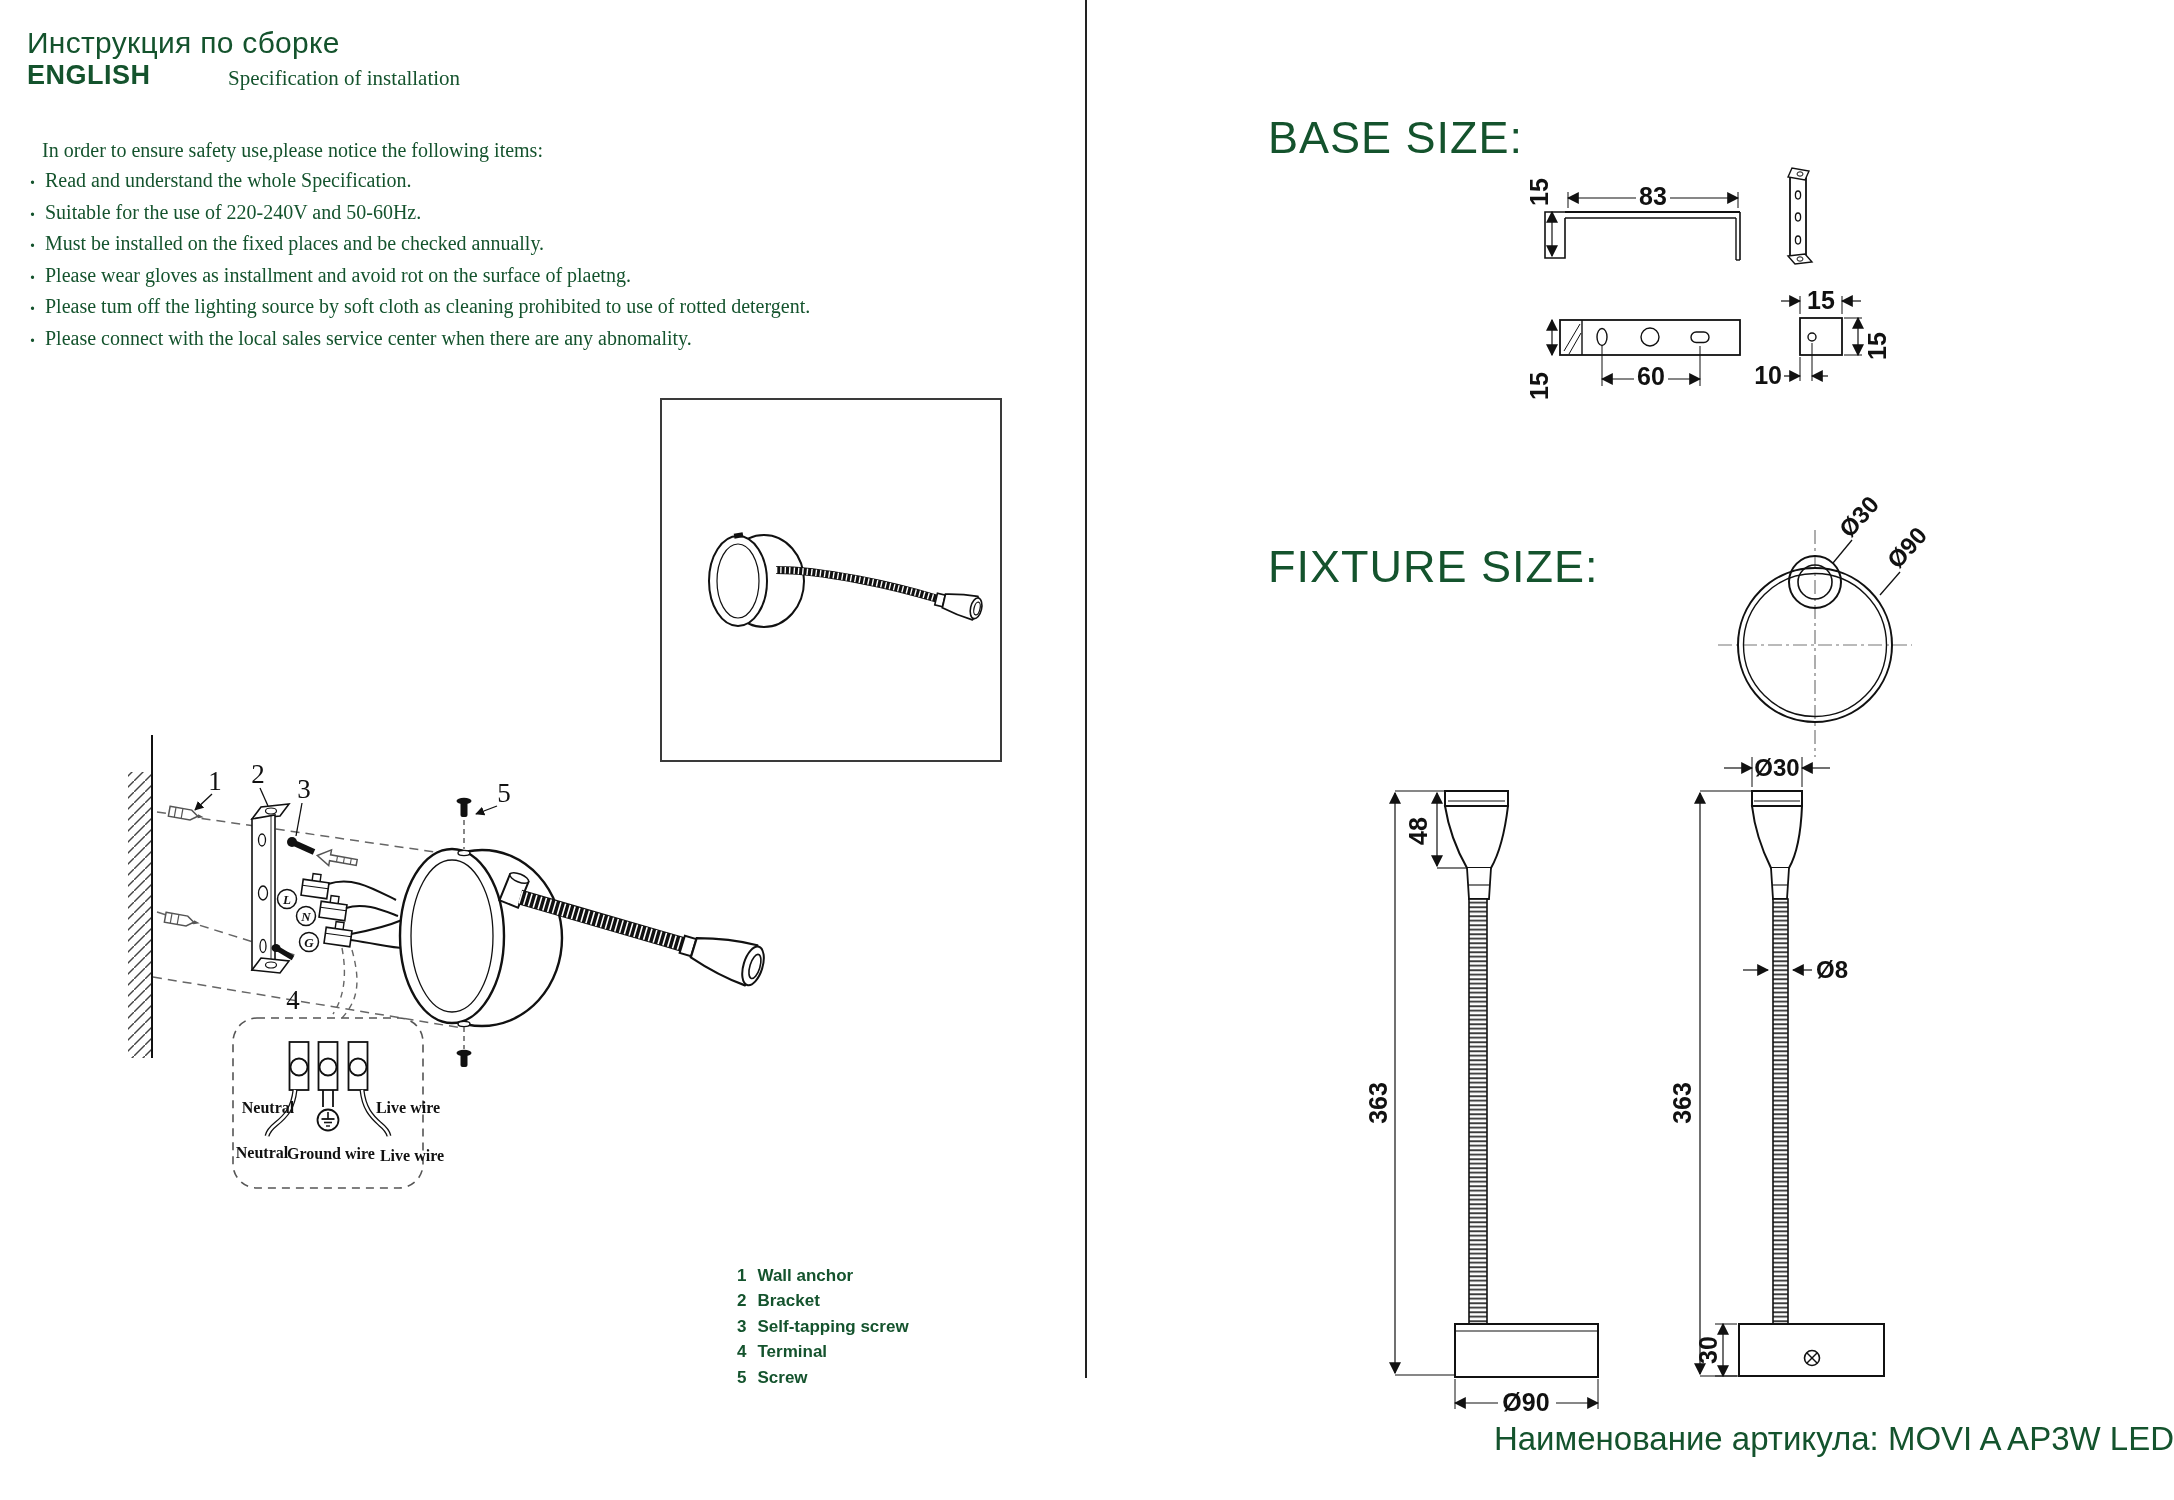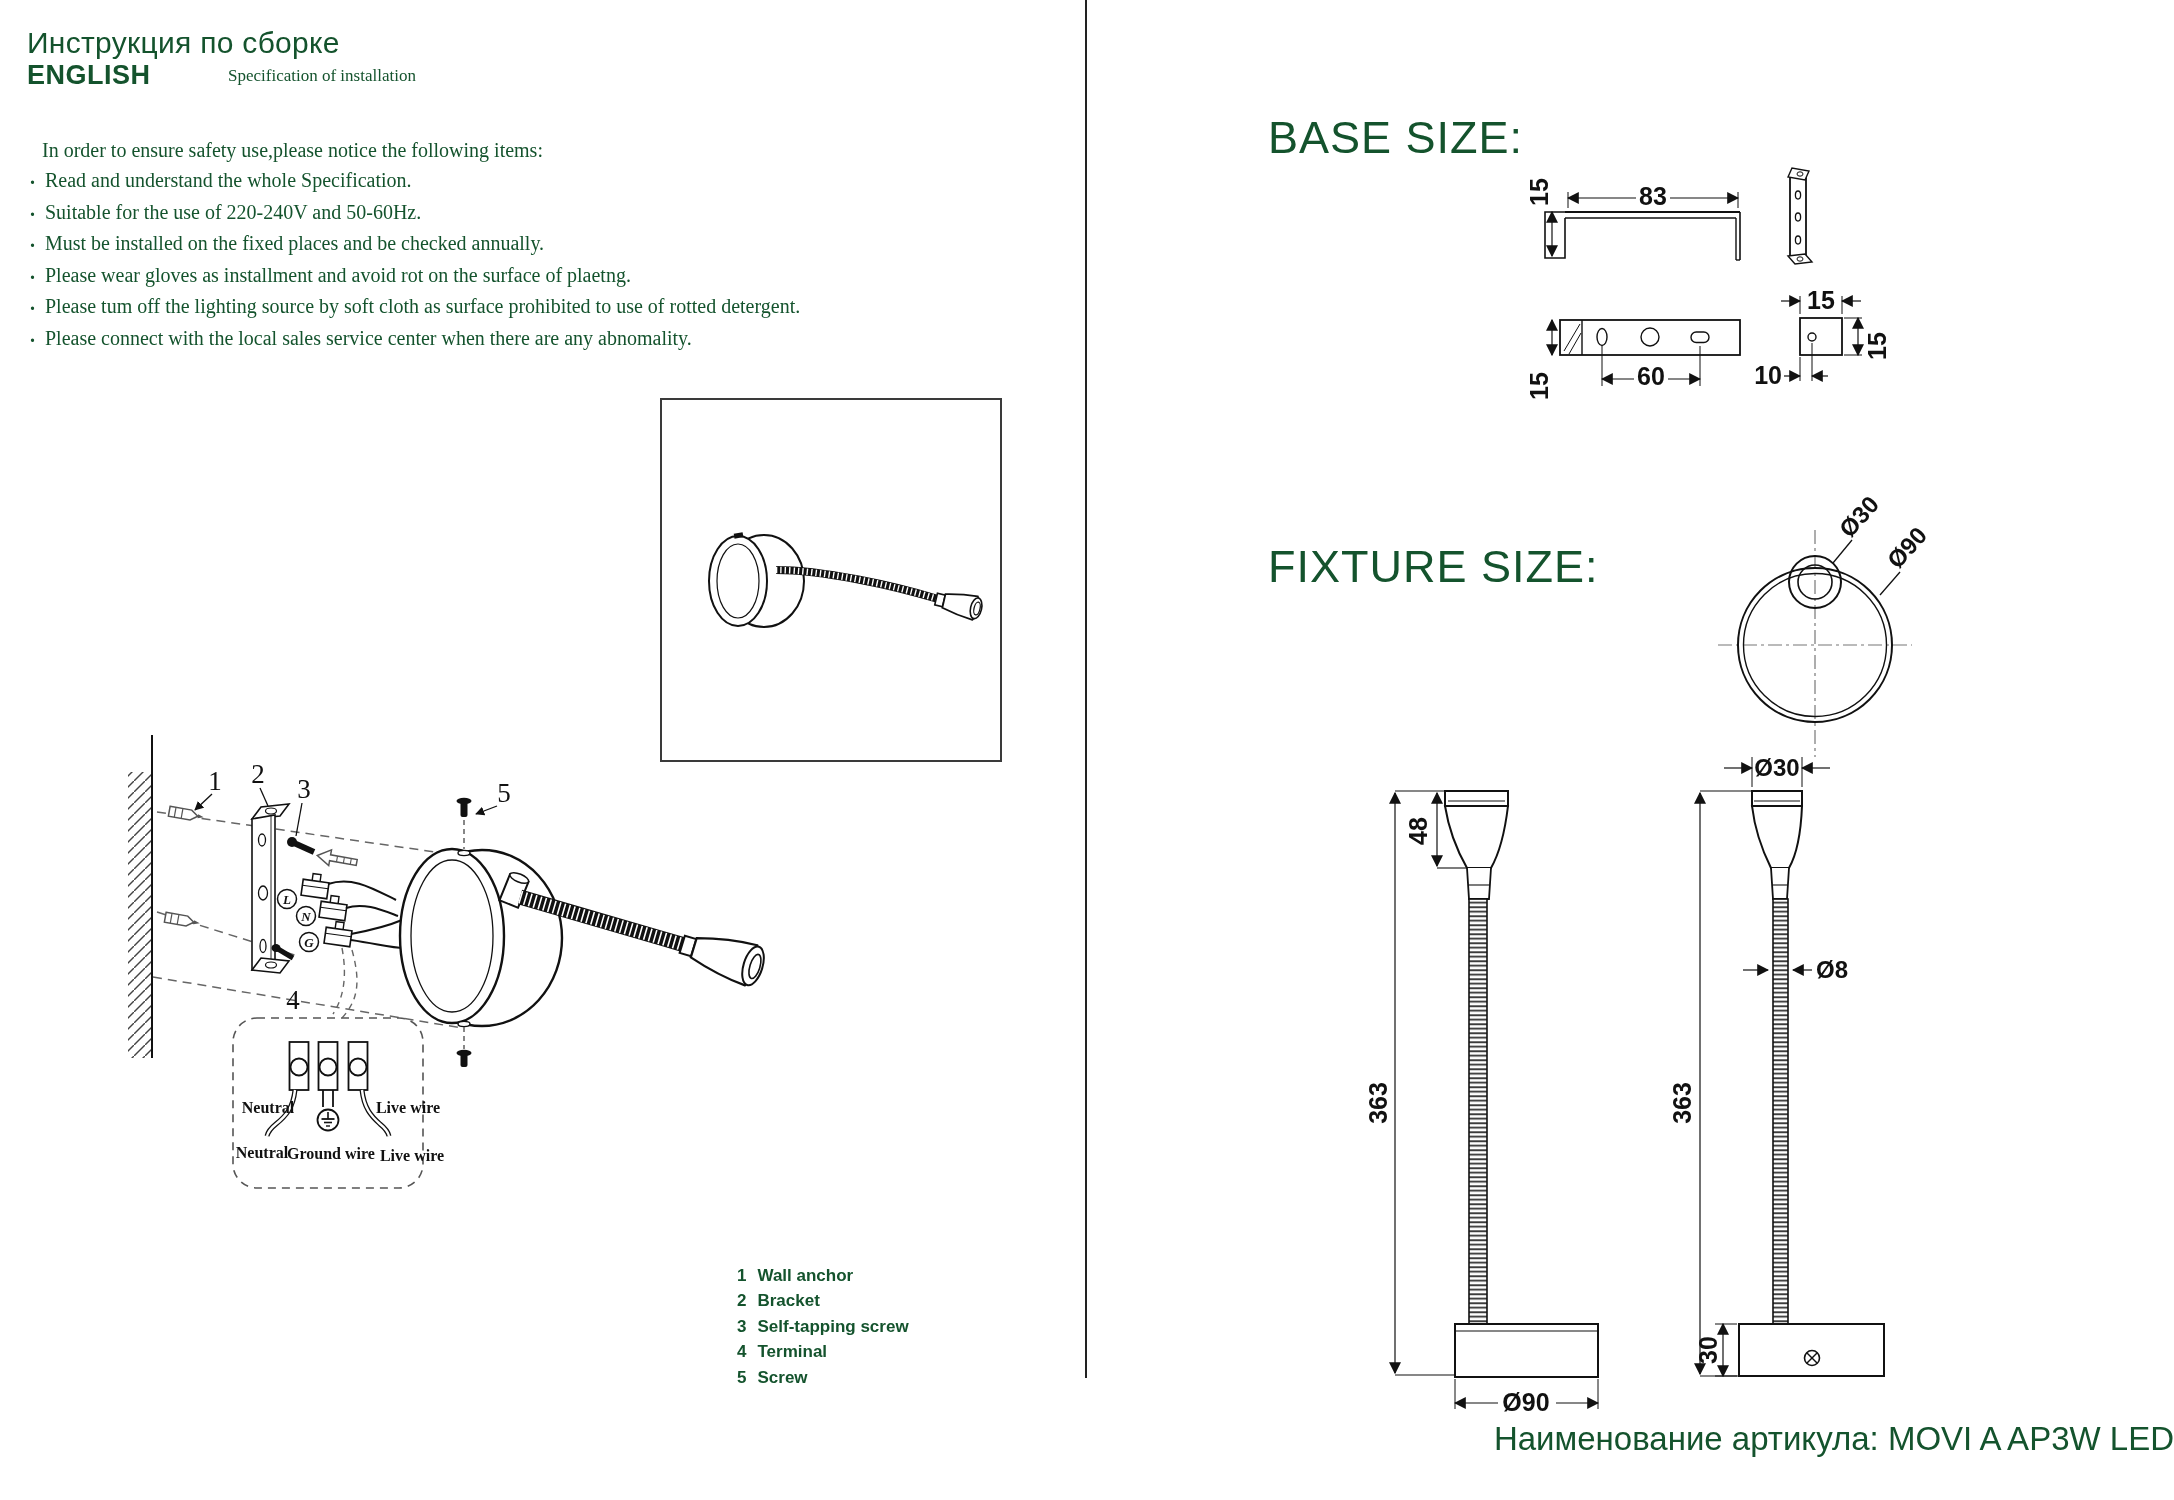--- a/index.html
+++ b/index.html
@@ -2,21 +2,21 @@
 <html><head>
 <meta charset="utf-8">
 <style>
   html,body{margin:0;padding:0;background:#fff;}
   #page{position:relative;width:2174px;height:1500px;background:#ffffff;overflow:hidden;
         font-family:"Liberation Sans",sans-serif;color:#14532d;}
   .abs{position:absolute;}
   .title-ru{font-size:30px;font-weight:400;letter-spacing:0.3px;}
   .eng{font-size:27px;font-weight:700;letter-spacing:0.5px;}
   .serif{font-family:"Liberation Serif",serif;}
-  .subtitle{font-size:17px;}
+  .subtitle{font-size:21px;}
   .intro{font-size:20px;}
   .ulist{font-size:20px;line-height:31.5px;}
   .li{position:relative;padding-left:15px;white-space:nowrap;}
   .li::before{content:".";position:absolute;left:0;top:-3px;font-weight:700;}
   .heading-size{font-size:45px;font-weight:400;letter-spacing:1px;margin-left:20px;}
   .partslist{font-family:Liberation Sans, sans-serif;font-size:17px;
              font-weight:700;line-height:25.4px;white-space:nowrap;}
   .partslist .pname{margin-left:11px;}
   .footer{width:2174px;text-align:right;font-size:33px;font-weight:400;}
   .divider{width:2px;background:#222;}
@@ -57,21 +57,21 @@
   <div class="abs title-ru" style="left:27px;top:26px;">Инструкция по сборке</div>
   <div class="abs eng" style="left:27px;top:60px;">ENGLISH</div>
   <div class="abs serif subtitle" style="left:228px;top:66px;">Specification of installation</div>
   <div class="abs serif intro" style="left:42px;top:139px;">In order to ensure safety use,please notice the following items:</div>
 
   <div class="abs serif ulist" style="left:30px;top:165px;">
     <div class="li"><span>Read and understand the whole Specification.</span></div>
     <div class="li"><span>Suitable for the use of 220-240V and 50-60Hz.</span></div>
     <div class="li"><span>Must be installed on the fixed places and be checked annually.</span></div>
     <div class="li"><span>Please wear gloves as installment and avoid rot on the surface of plaetng.</span></div>
-    <div class="li"><span>Please tum off the lighting source by soft cloth as surface prohibited to use of rotted detergent.</span></div>
+    <div class="li"><span>Please tum off the lighting source by soft cloth as cleaning prohibited to use of rotted detergent.</span></div>
     <div class="li"><span>Please connect with the local sales service center when there are any abnomality.</span></div>
   </div>
 
   <div class="abs insetbox" style="left:660px;top:398px;width:338px;height:360px;">
     <svg width="338" height="360" viewBox="0 0 338 360">
       <g>
         <ellipse cx="102" cy="181" rx="40" ry="46" fill="#fff" stroke="#111" stroke-width="2"></ellipse>
         <ellipse cx="76" cy="181" rx="29" ry="45" fill="#fff" stroke="#111" stroke-width="2"></ellipse>
         <ellipse cx="76" cy="181" rx="21" ry="37" fill="none" stroke="#111" stroke-width="1.2"></ellipse>
         <rect x="72" y="133" width="9" height="5" fill="#111" transform="rotate(-10 76 135)"></rect>

